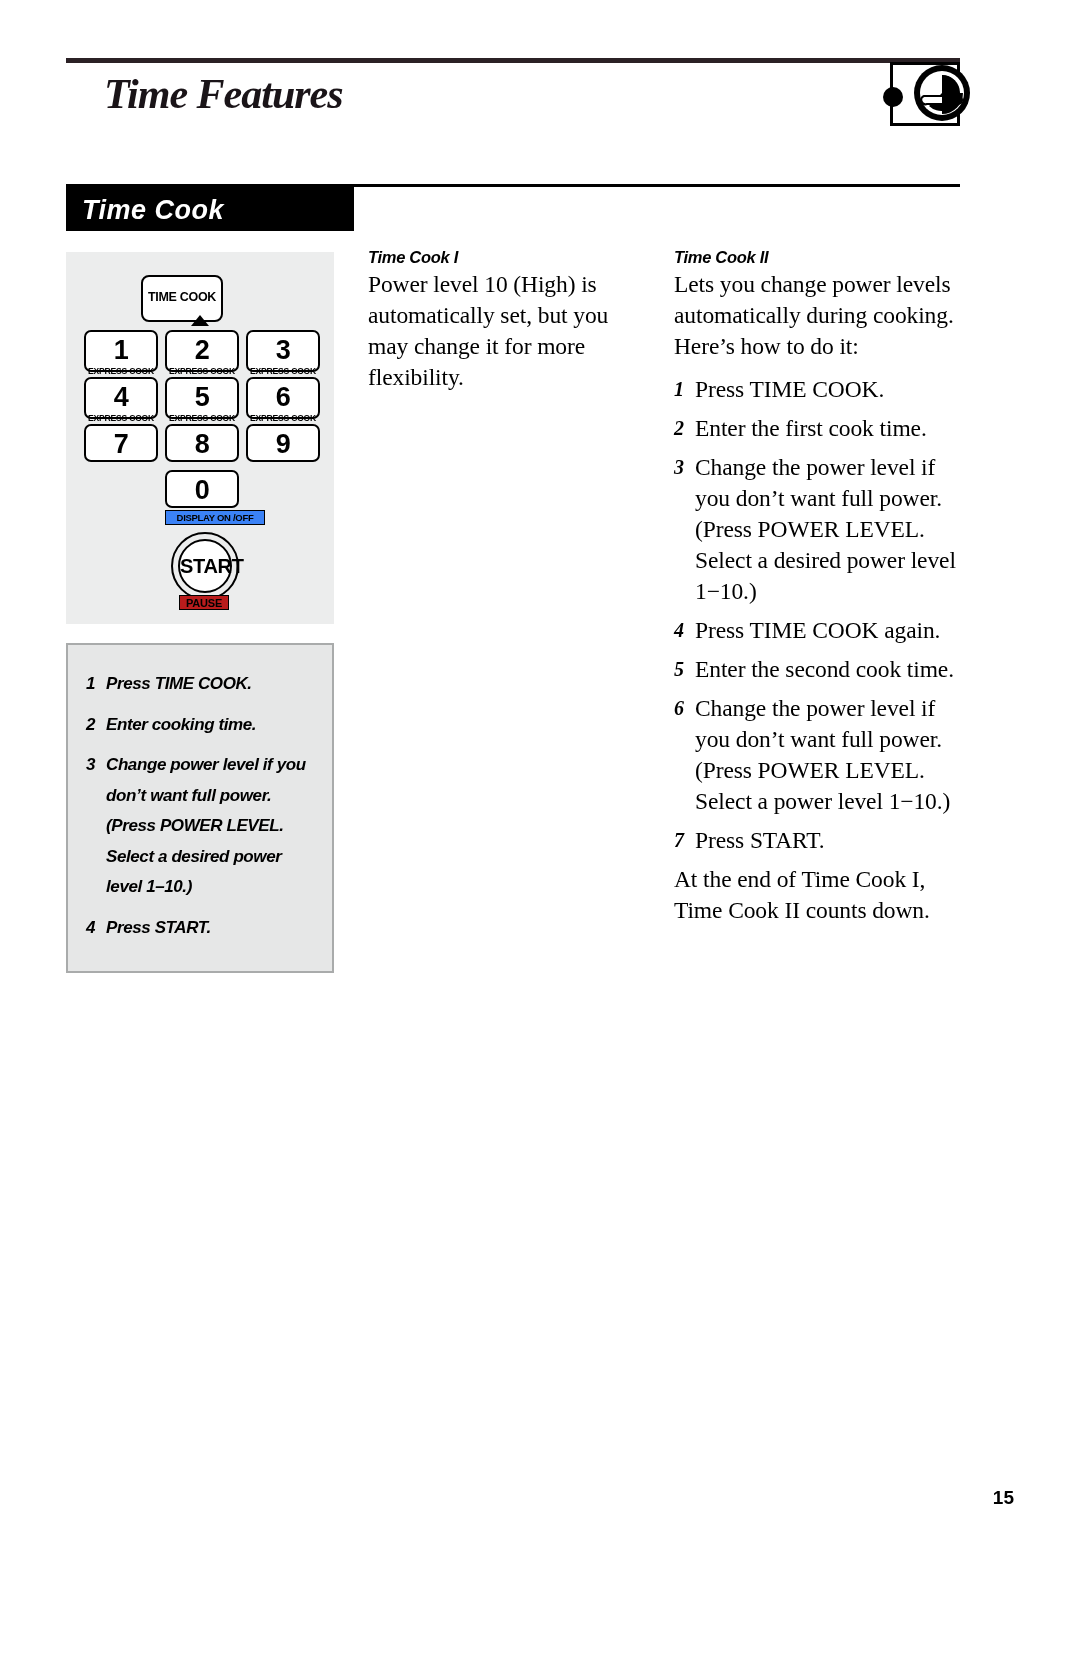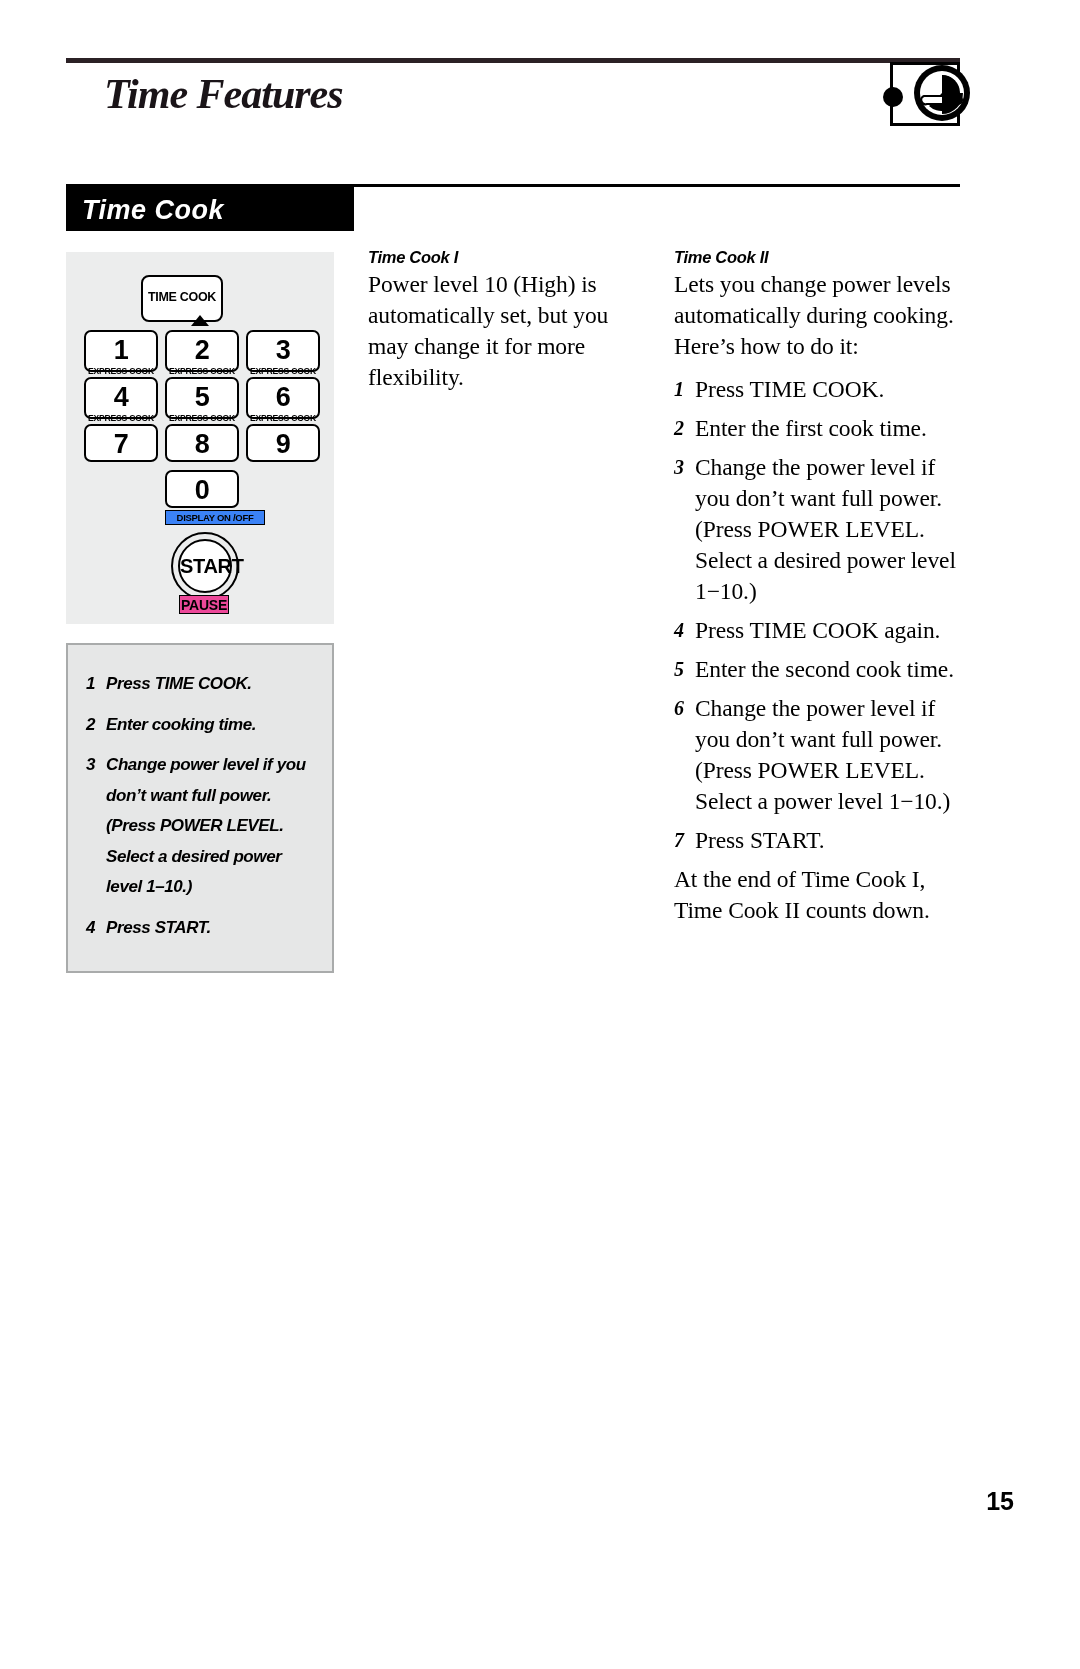--- a/index.html
+++ b/index.html
@@ -223,24 +223,24 @@
   .pause-label {
     position: absolute;
     left: 113px;
     top: 343px;
     width: 50px;
     border: 1.5px solid #000;
     box-sizing: border-box;
     text-align: center;
     font-family: "Liberation Sans", sans-serif;
     font-weight: 700;
-    font-size: 14px;
+    font-size: 11px;
     letter-spacing: -0.2px;
     padding: 0.5px 0;
-    background: #ec4899;
+    background: #b91c1c;
   }
 
   
   .steps-box {
     position: absolute;
     left: 66px;
     top: 643px;
     width: 268px;
     height: 330px;
     background: #e6e7e7;
@@ -308,21 +308,21 @@
   }
   .num-item .t { flex: 1; }
 
   
   .page-num {
     position: absolute;
     right: 66px;
     top: 1487px;
     font-family: "Liberation Sans", sans-serif;
     font-weight: 700;
-    font-size: 25px;
+    font-size: 19px;
   }
 </style>
 </head>
 <body>
 
 <div class="page">
 
   <div class="header-rule"></div>
   <div class="header-title">Time Features</div>
 

